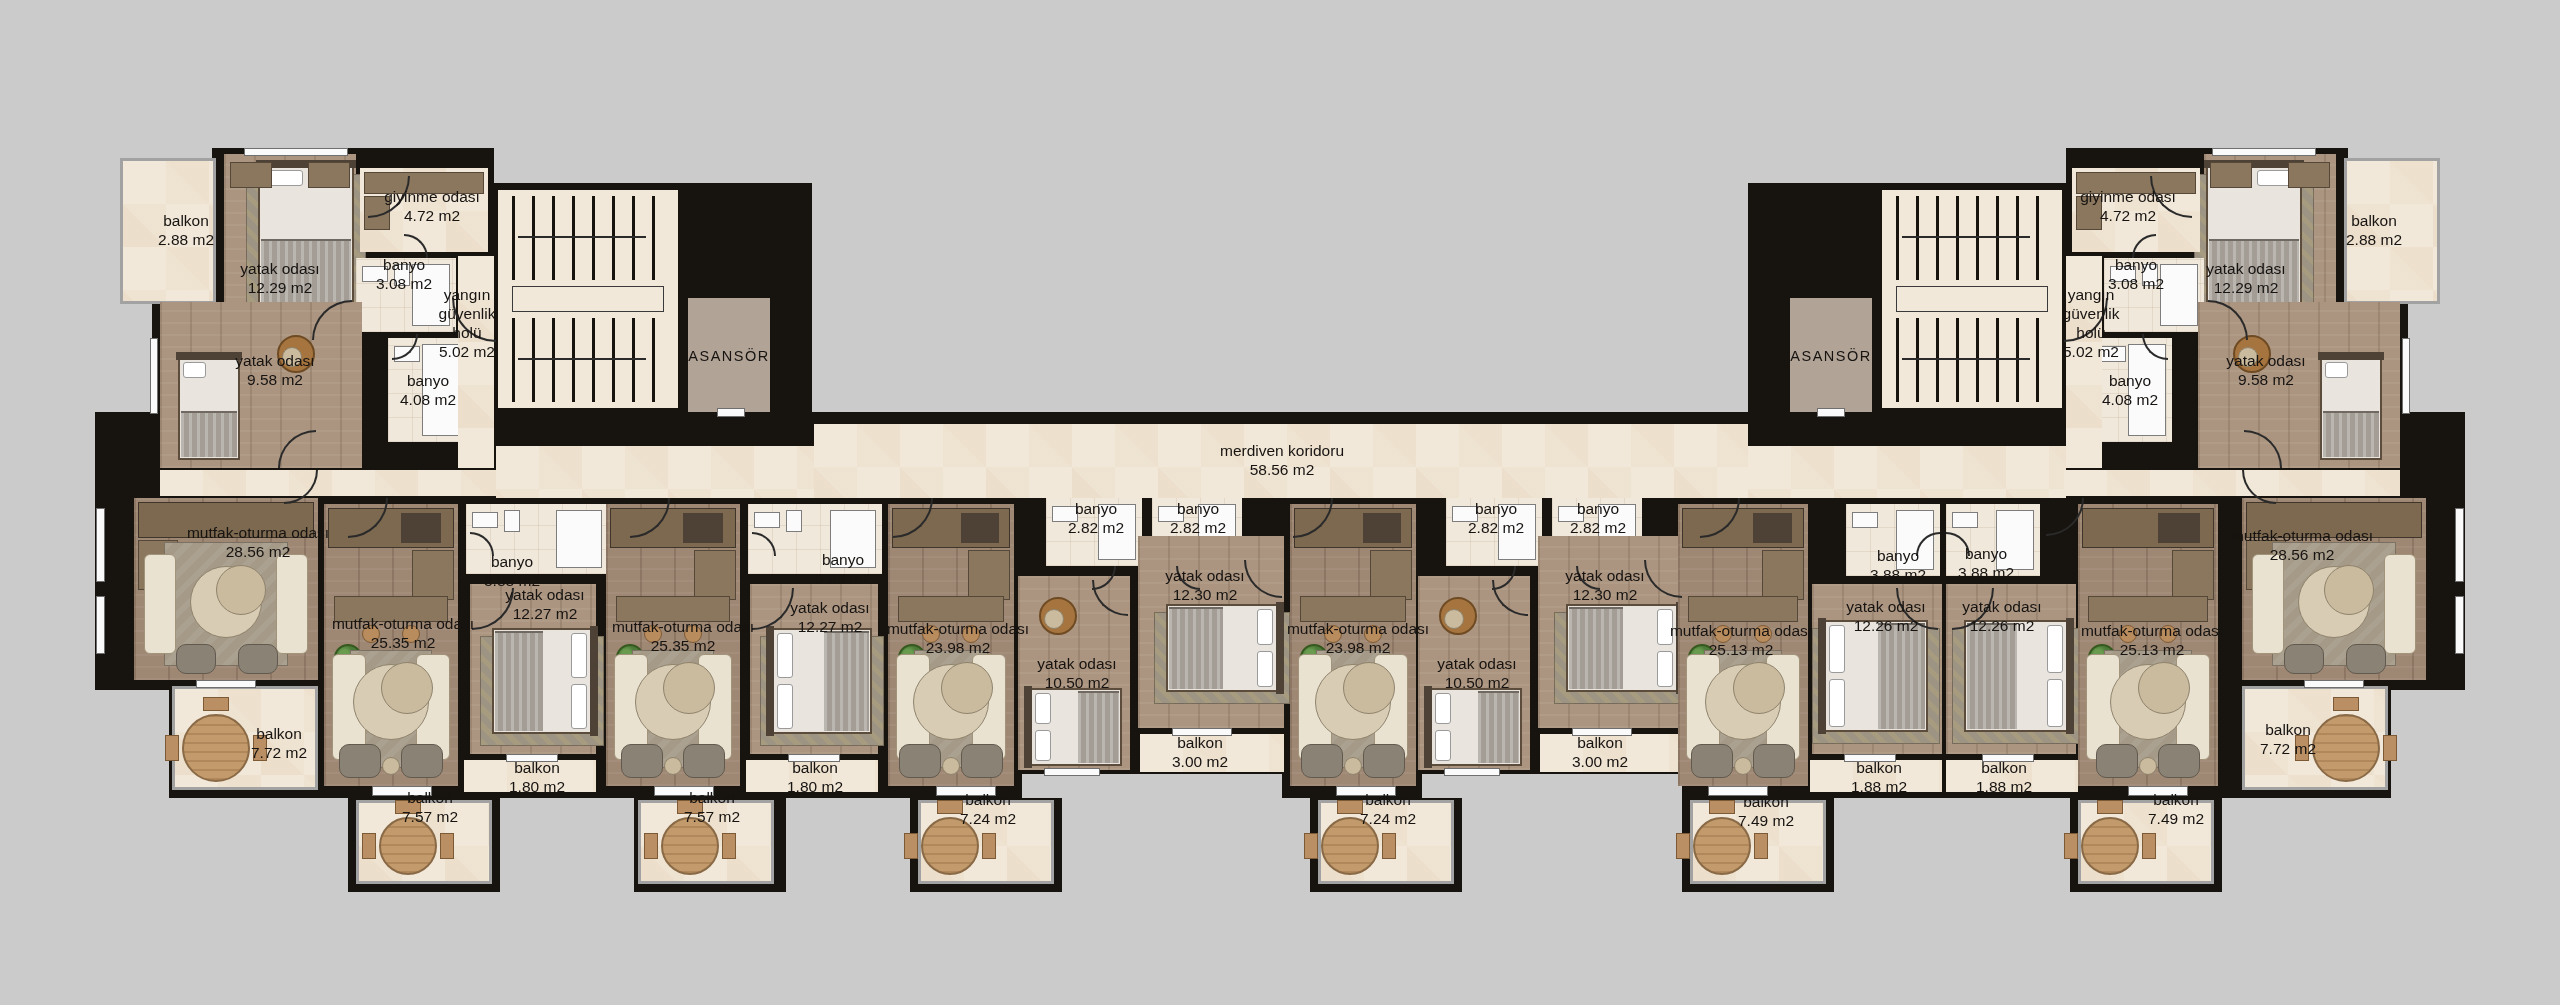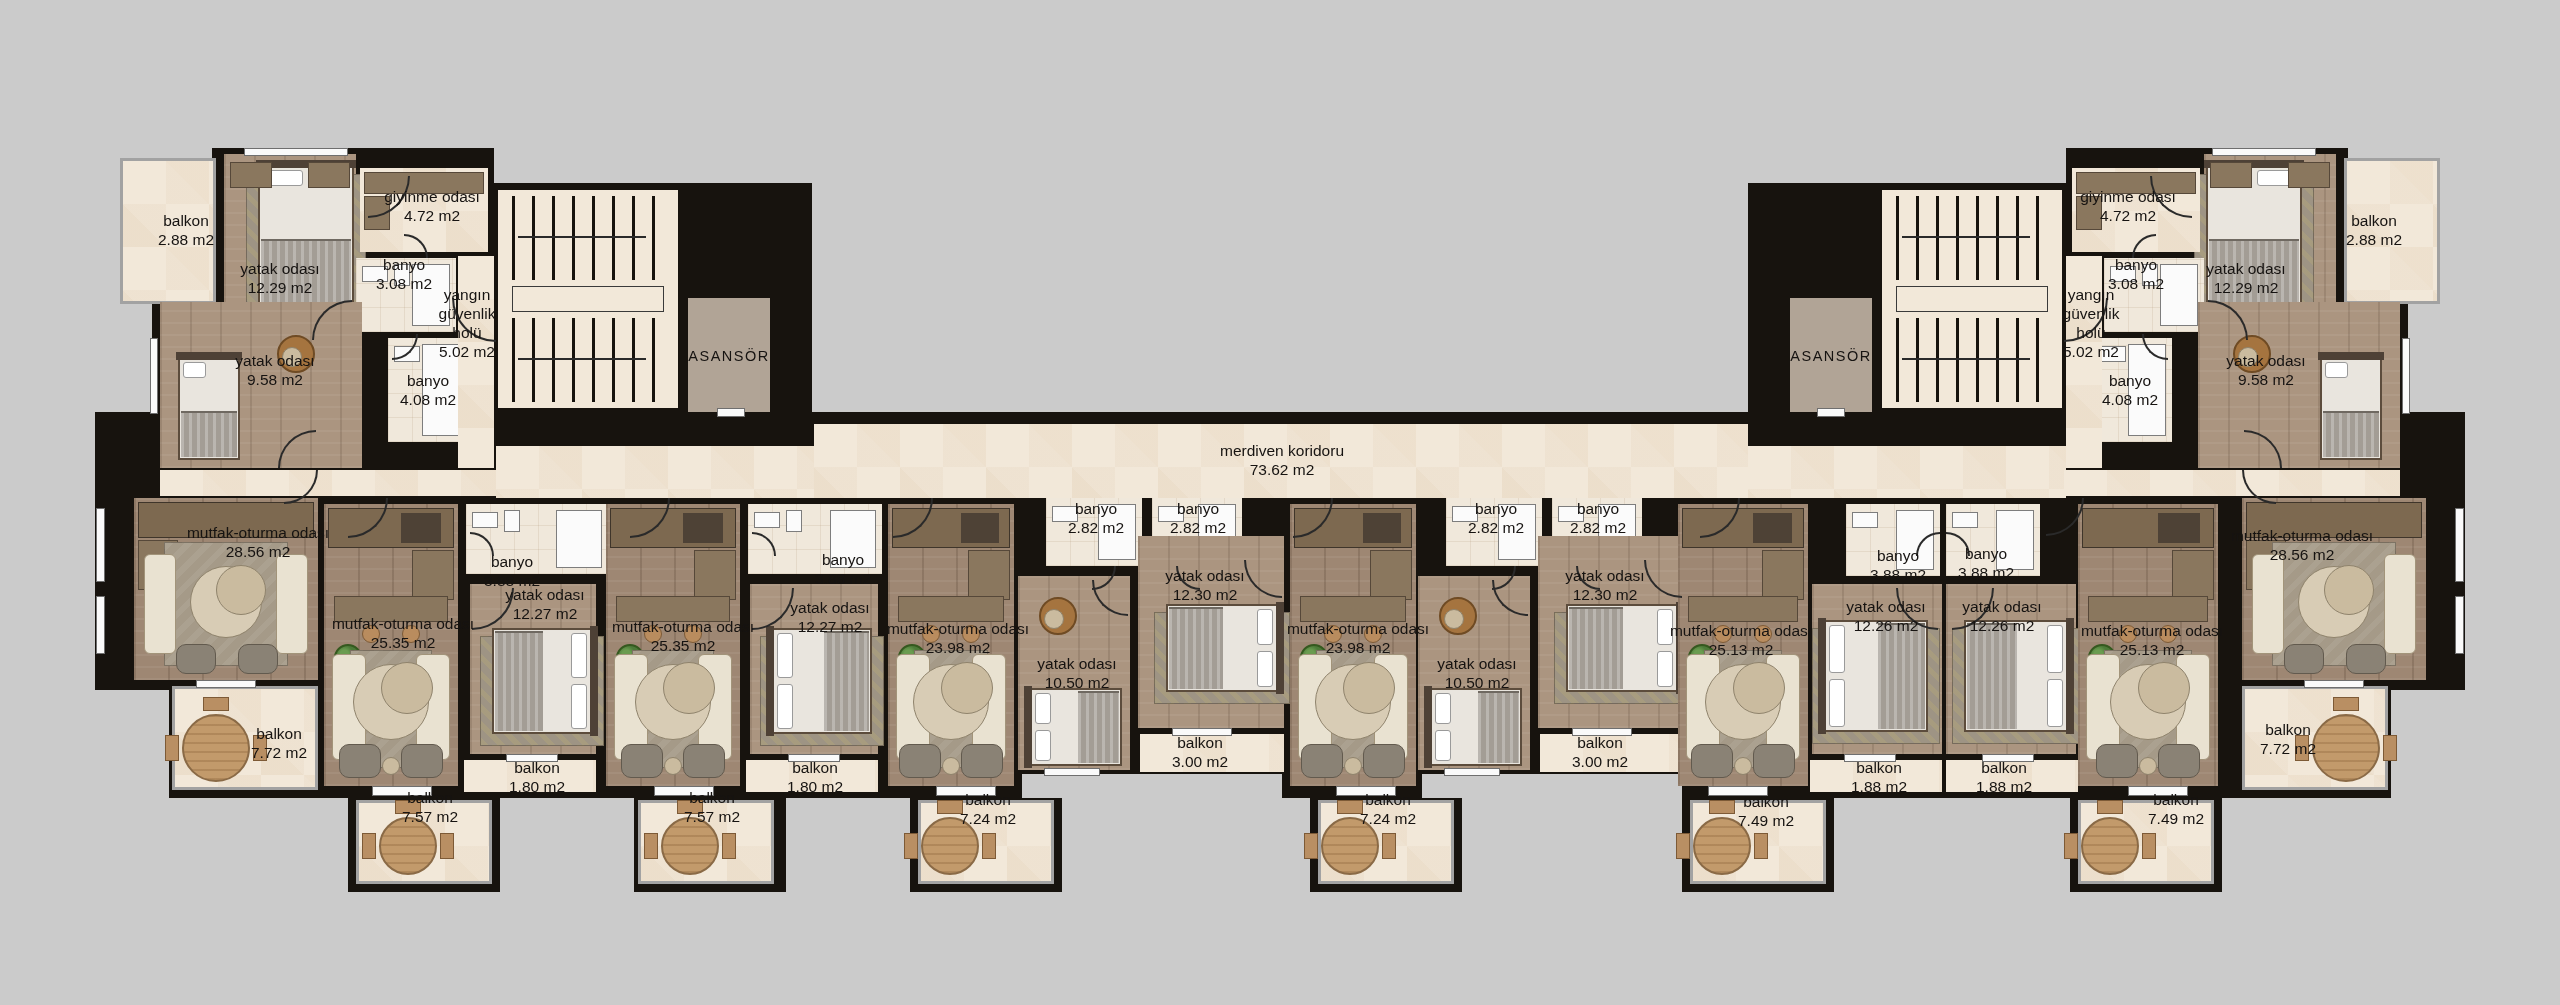--- a/index.html
+++ b/index.html
@@ -567,14 +567,14 @@
     <div class="abs door" style="width: 24px; height: 24px; border-bottom-left-radius: 100%; border-top: none; border-right: none; left: 1176px; top: 566px;"></div>
     <div class="abs door" style="width: 24px; height: 24px; border-bottom-right-radius: 100%; border-top: none; border-left: none; left: 1492px; top: 566px;"></div>
     <div class="abs door" style="width: 24px; height: 24px; border-bottom-left-radius: 100%; border-top: none; border-right: none; left: 1576px; top: 566px;"></div>
     <div class="abs door" style="width: 24px; height: 24px; border-top-left-radius: 100%; border-bottom: none; border-right: none; left: 1916px; top: 532px;"></div>
     <div class="abs door" style="width: 24px; height: 24px; border-top-right-radius: 100%; border-bottom: none; border-left: none; left: 1946px; top: 532px;"></div>
     <div class="abs door" style="width: 26px; height: 26px; border-bottom-right-radius: 100%; border-top: none; border-left: none; left: 392px; top: 334px;"></div>
     <div class="abs door" style="width: 26px; height: 26px; border-bottom-left-radius: 100%; border-top: none; border-right: none; left: 2142px; top: 334px;"></div>
     <div class="abs door" style="width: 24px; height: 24px; border-top-right-radius: 100%; border-bottom: none; border-left: none; left: 404px; top: 234px;"></div>
     <div class="abs door" style="width: 24px; height: 24px; border-top-left-radius: 100%; border-bottom: none; border-right: none; left: 2132px; top: 234px;"></div>
     <div class="lbl " style="left: 1282px; top: 461px;">merdiven koridoru
-73.62 m2</div>
+58.56 m2</div>
   </div>
 
 </body></html>

